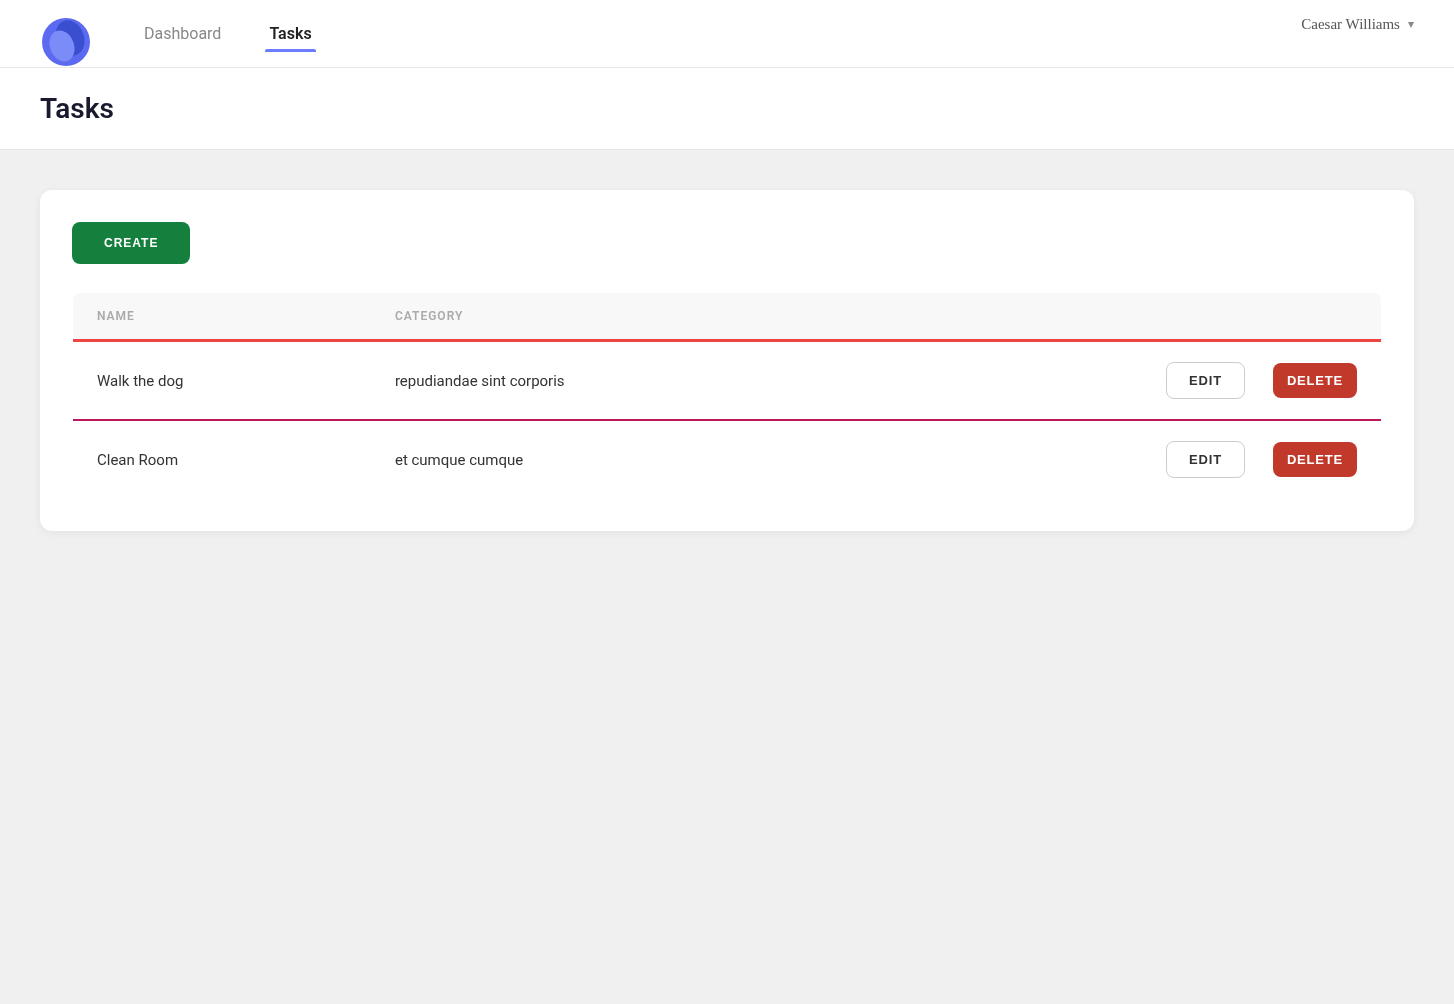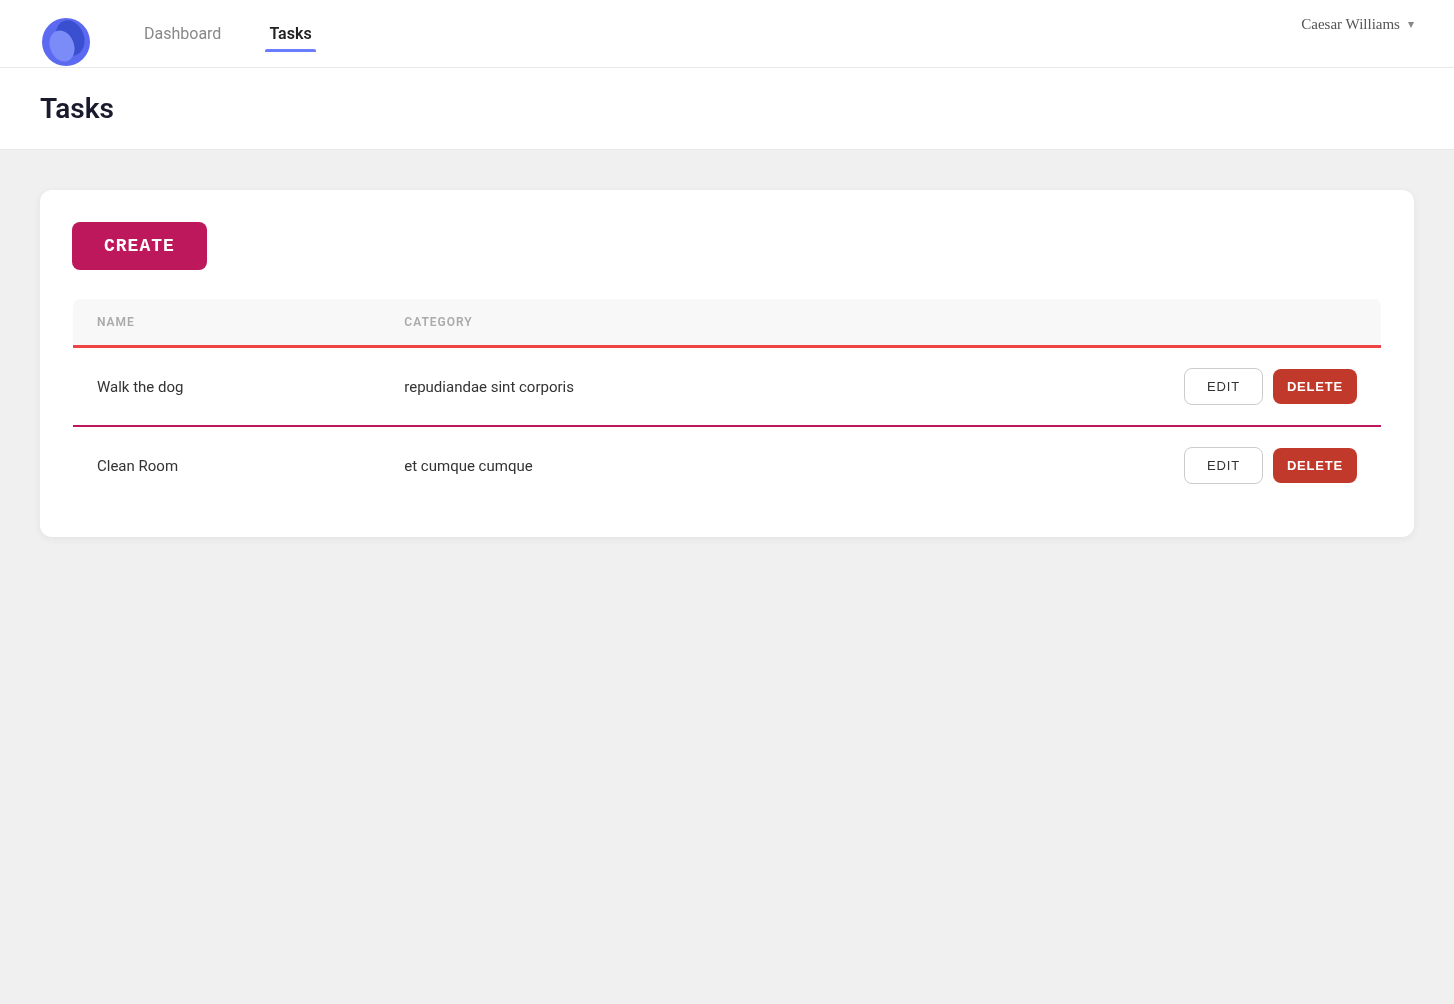--- a/index.html
+++ b/index.html
@@ -111,33 +111,32 @@
     
     .card {
       background: #fff;
       border-radius: 12px;
       padding: 32px;
       box-shadow: 0 2px 8px rgba(0,0,0,0.06);
     }
 
     
     .btn-create {
-      background: #be185d;
+      background: #15803d;
       color: #fff;
       border: none;
       padding: 14px 32px;
       border-radius: 8px;
-      font-size: 18px;
+      font-size: 12px;
       font-weight: 700;
       letter-spacing: 1px;
       cursor: pointer;
       text-transform: uppercase;
       margin-bottom: 28px;
       display: inline-block;
-      font-family: Liberation Mono, monospace;
     }
 
     
     .tasks-table {
       width: 100%;
       border-collapse: collapse;
       border: 1px solid #e4e4e4;
       border-radius: 8px;
       overflow: hidden;
     }
@@ -177,25 +176,25 @@
       white-space: nowrap;
     }
 
     .btn-edit {
       background: #fff;
       color: #333;
       border: 1px solid #ccc;
       padding: 10px 22px;
       border-radius: 8px;
       font-size: 13px;
-      font-weight: 400;
+      font-weight: 700;
       letter-spacing: 0.8px;
       cursor: pointer;
       text-transform: uppercase;
-      margin-right: 10px;
+      margin-right: 28px;
     }
 
     .btn-delete {
       background: #c0392b;
       color: #fff;
       border: none;
       padding: 10px 14px;
       border-radius: 8px;
       font-size: 13px;
       font-weight: 700;

